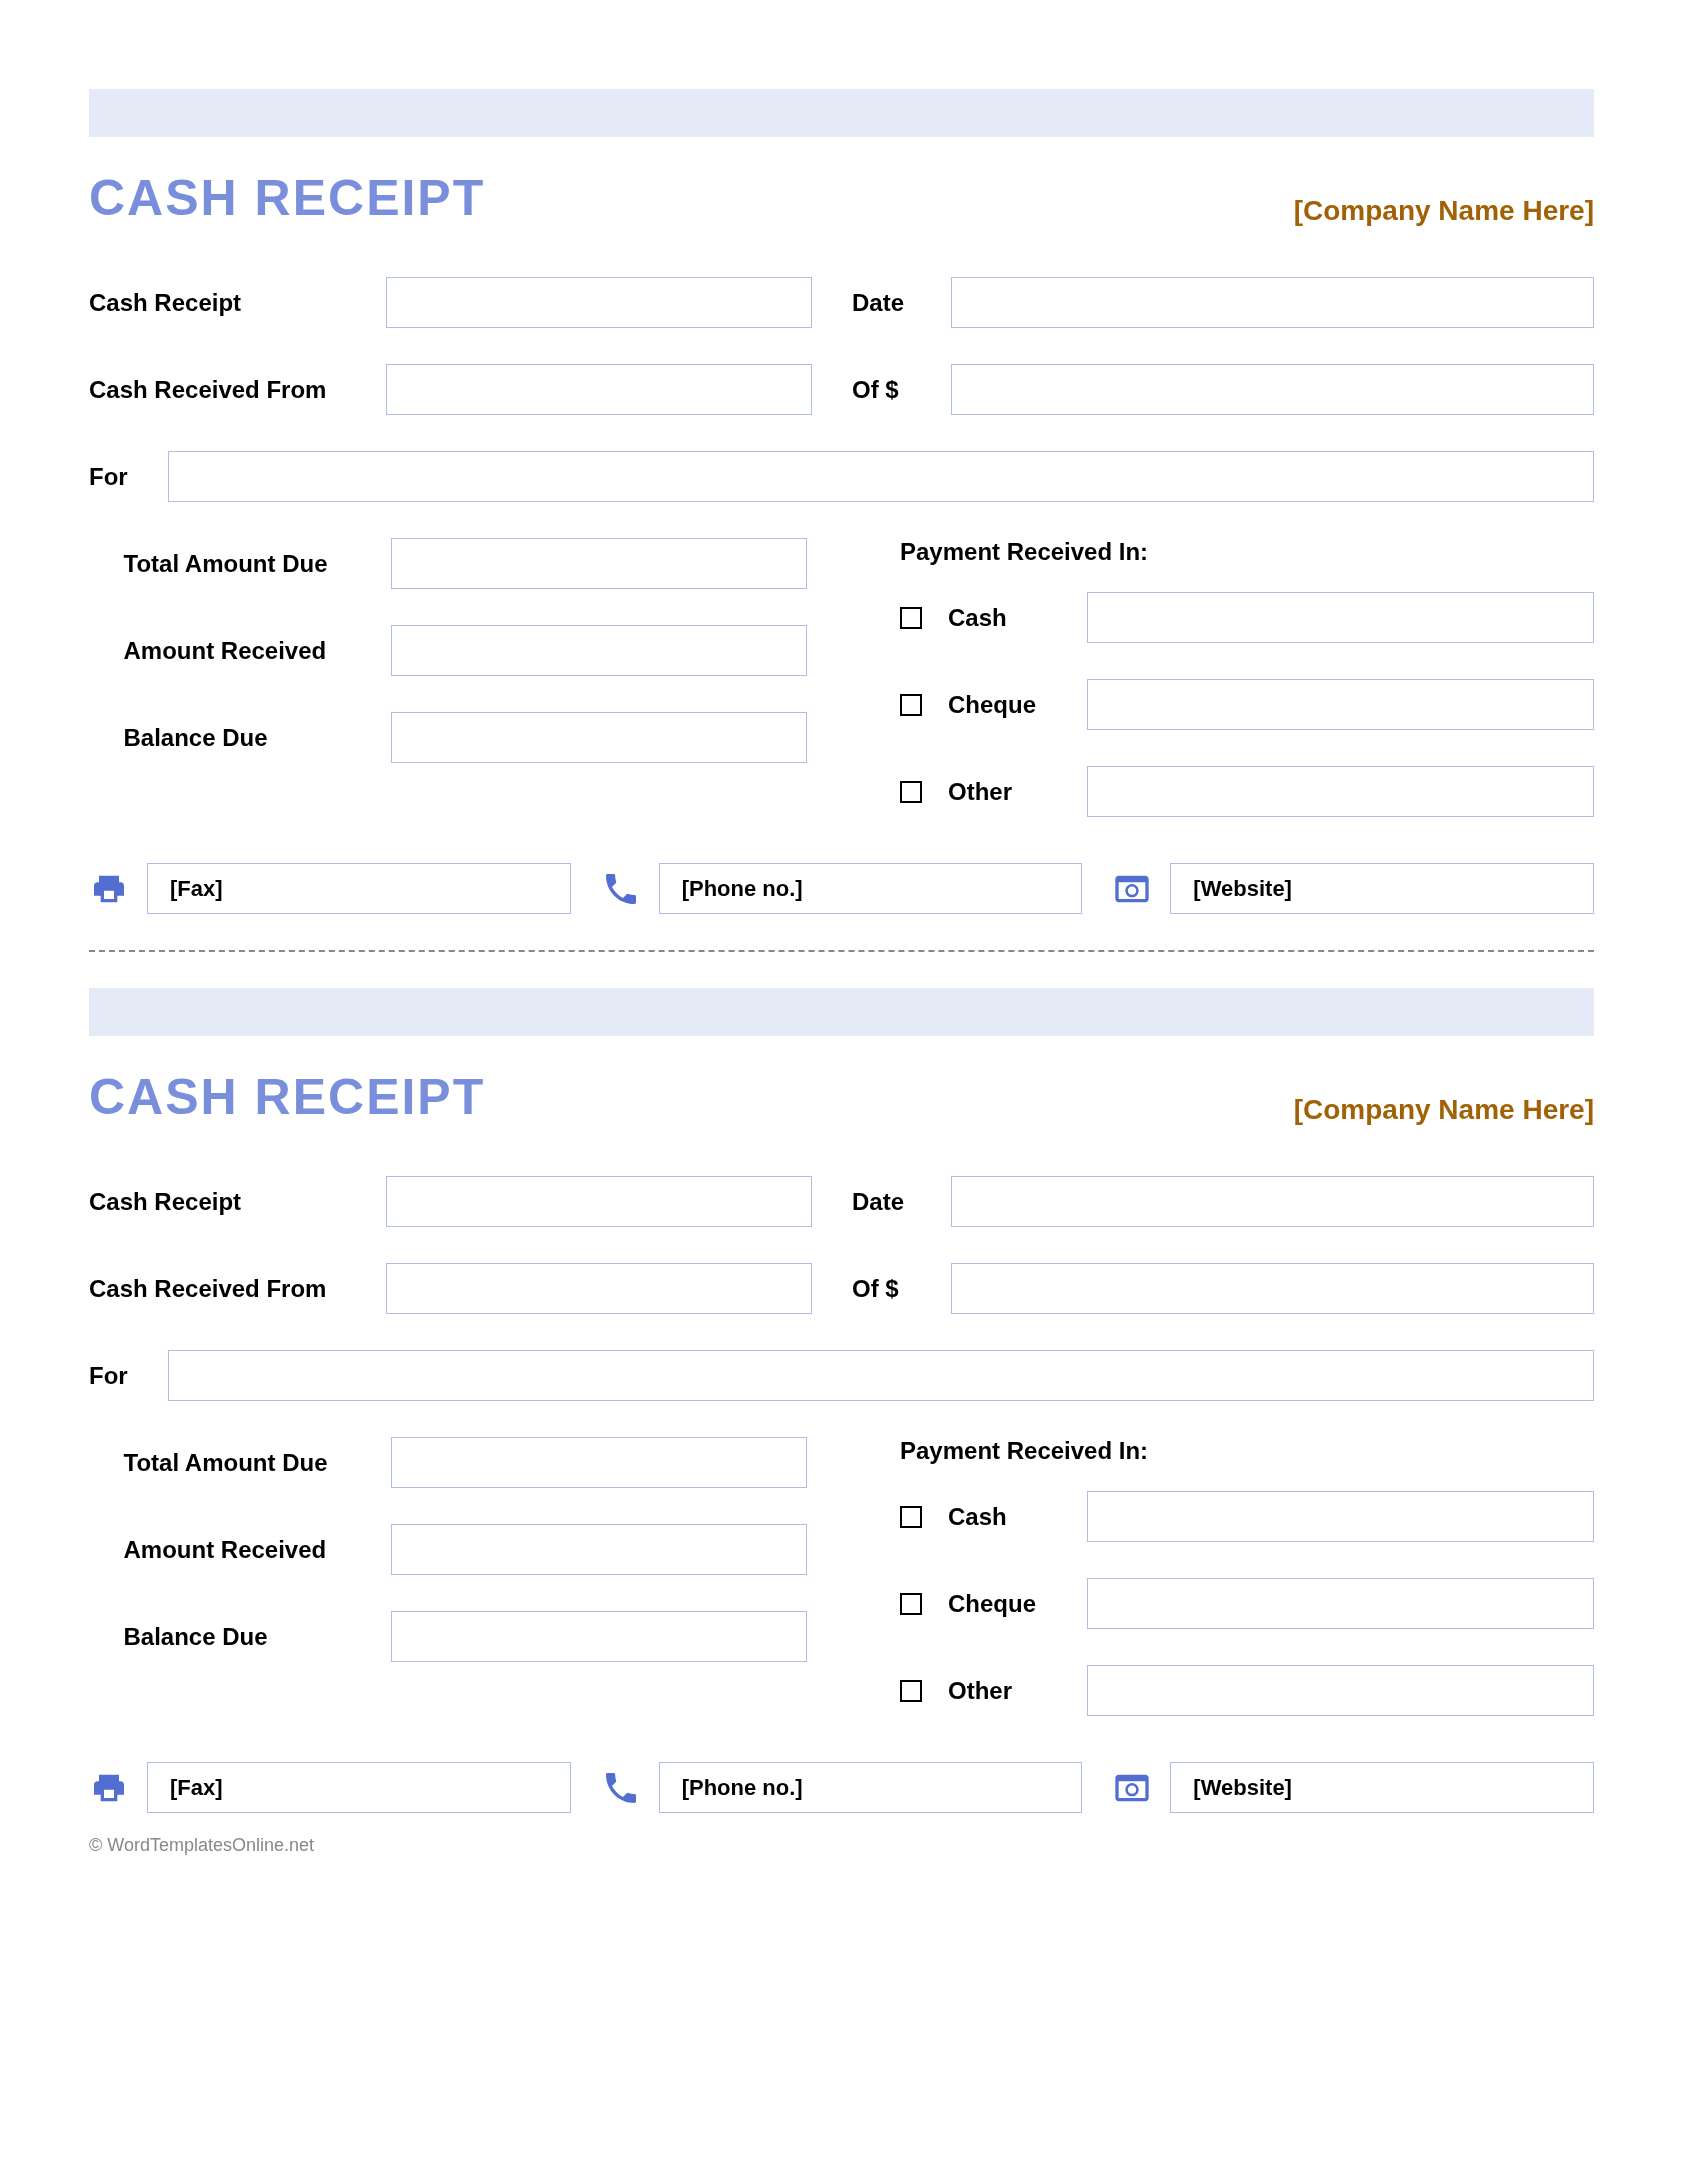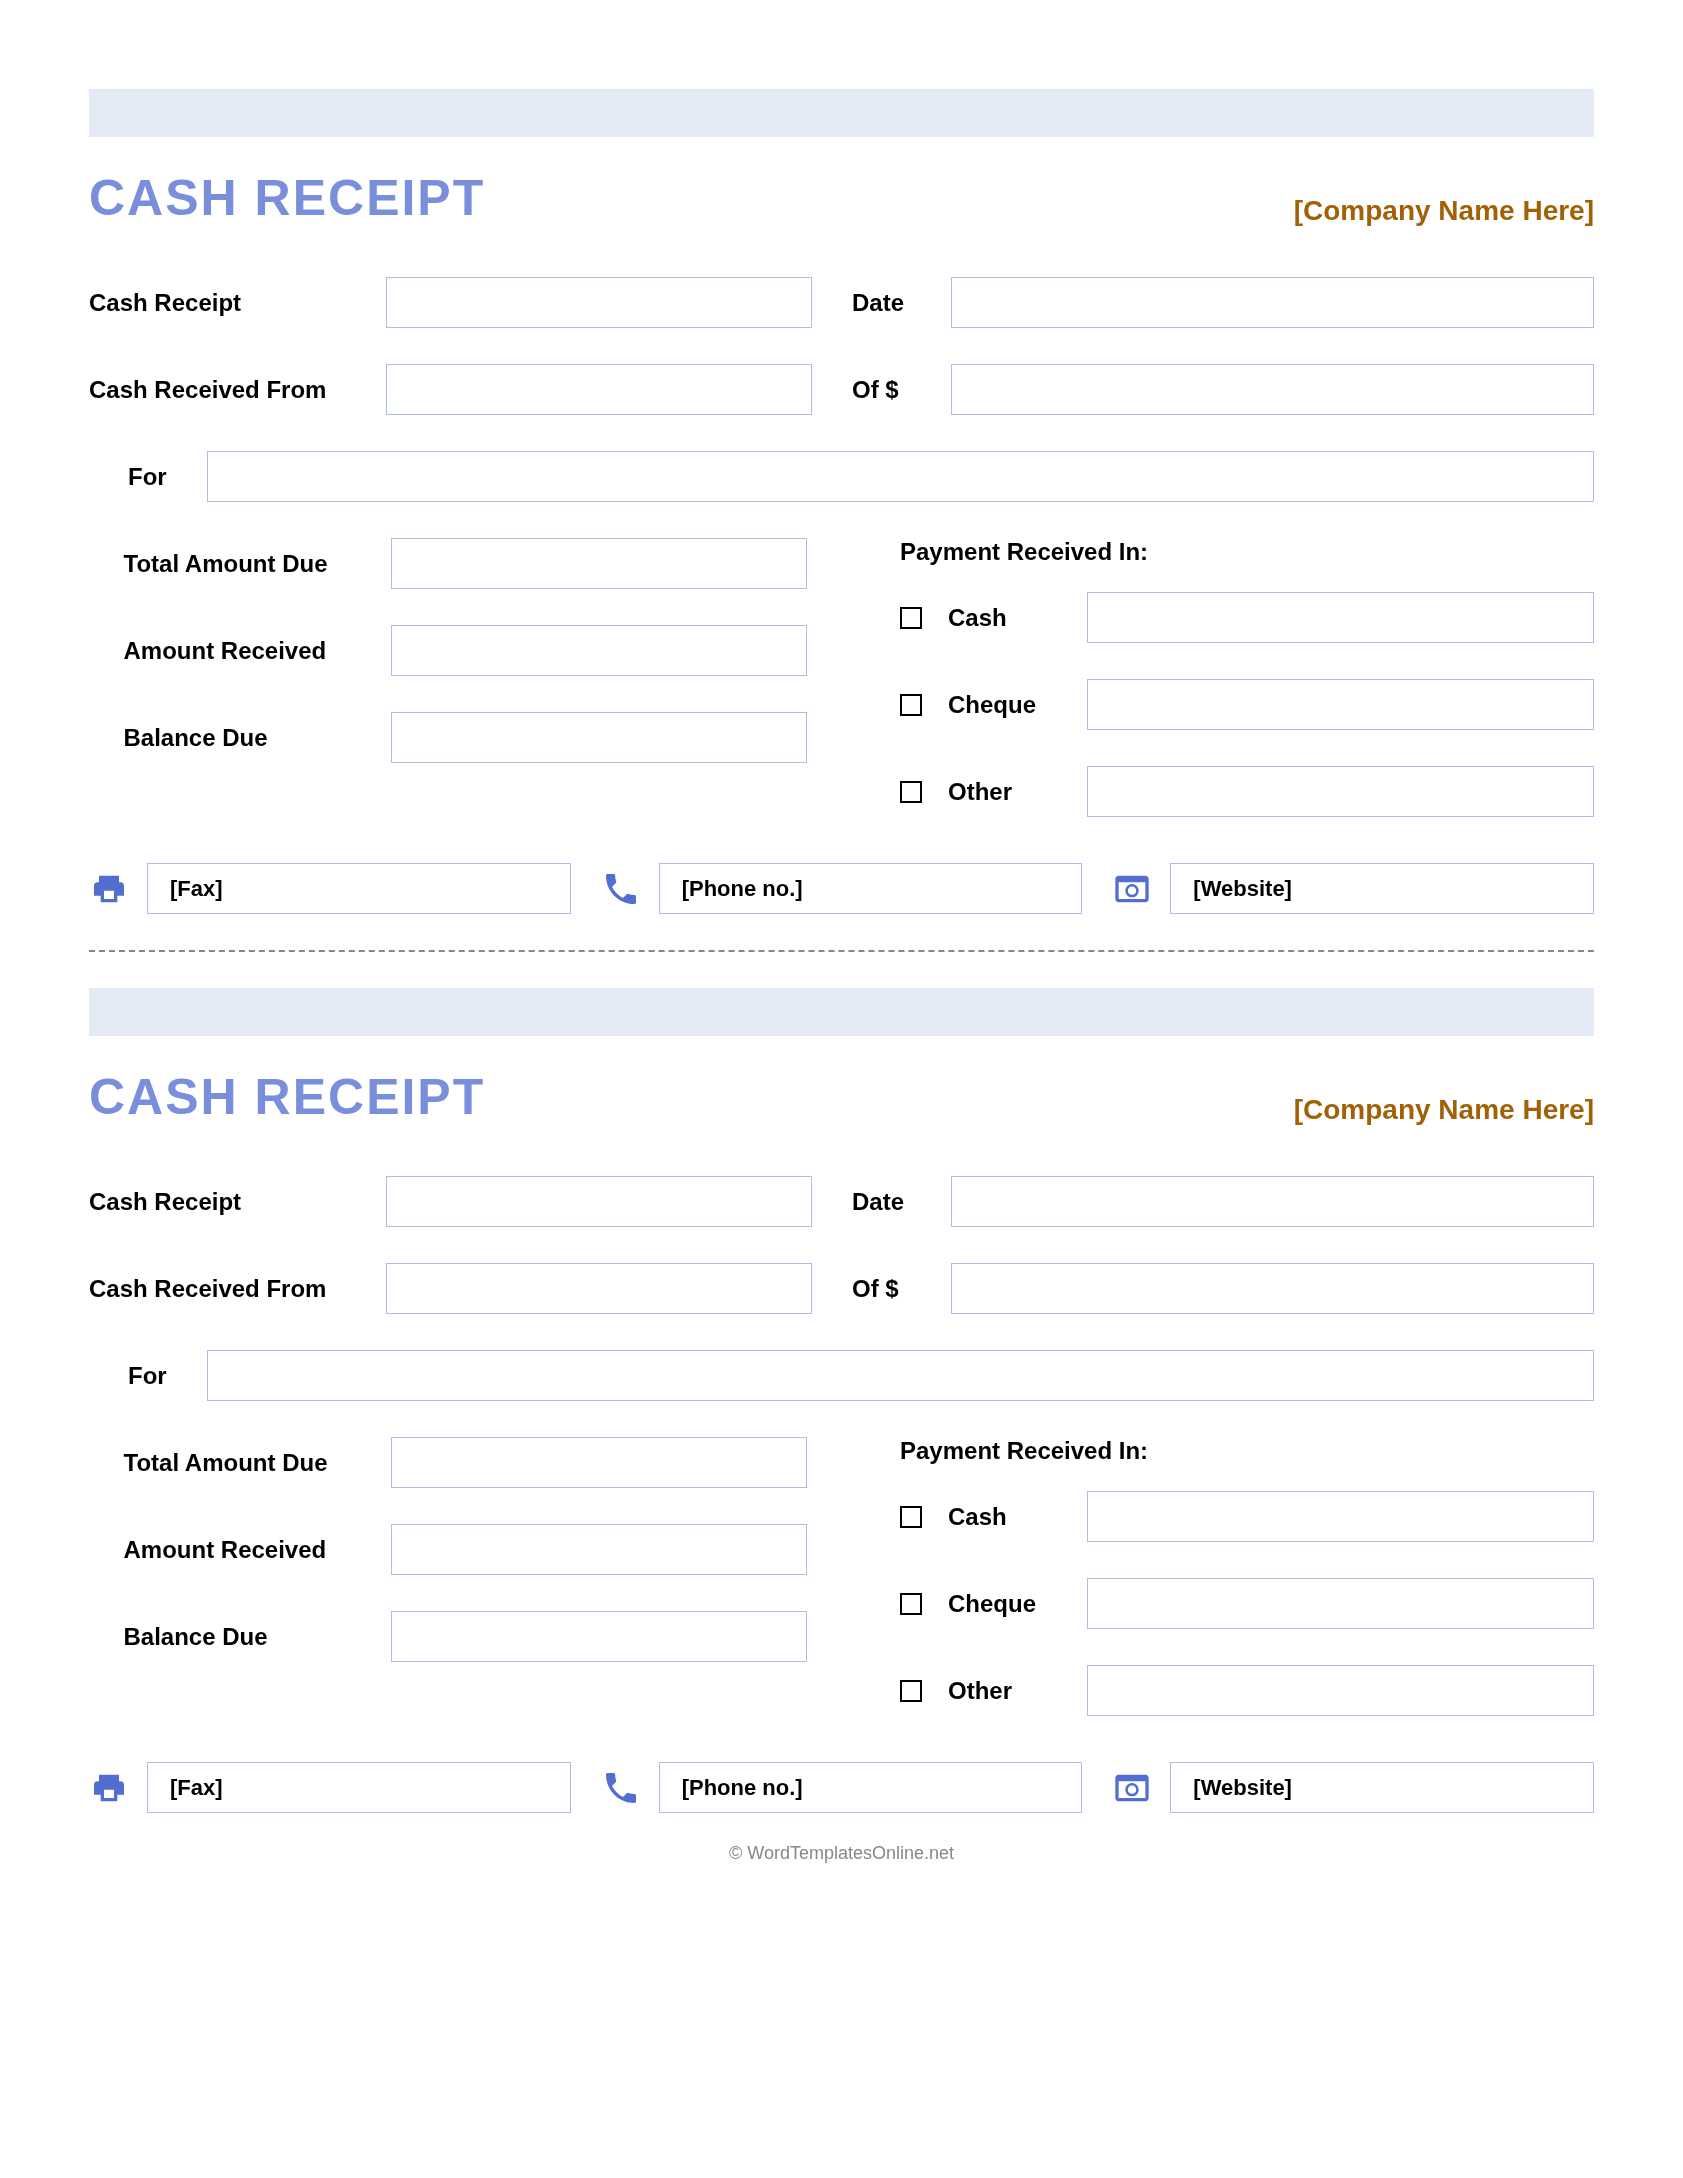--- a/index.html
+++ b/index.html
@@ -40,21 +40,21 @@
     height: 51px;
     background: #fff;
   }
   .row-top   { gap:0; }
   .row-top .lbl.left  { width: 297px; }
   .row-top .field.f1  { width: 426px; margin-right: 40px;}
   .row-top .lbl.mid   { width: 99px; }
   .row-top .field.f2  { flex:1; }
 
   .row-for { gap: 20px; }
-  .row-for .lbl { width: 59px; margin-left: 39px; }
+  .row-for .lbl { width: 59px; }
   .row-for .field { flex:1; }
 
   .mid-block { display:flex; margin-top: 20px; }
   .left-col  { width: 752px; }
   .right-col { flex:1; padding-left: 59px; }
   .amt-row { display:flex; align-items:center; margin-bottom: 36px; justify-content: center; }
   .amt-row .lbl { width: 267px; }
   .amt-row .field { width: 416px; }
 
   .pay-title { font-size:24px; font-weight:700; margin-bottom: 26px; }
@@ -69,21 +69,21 @@
   .contact-row { display:flex; gap: 30px; align-items:center; margin-top: 10px; }
   .contact-item { display:flex; align-items:center; gap: 18px; flex:1; }
   .contact-item svg { width: 40px; height: 40px; fill:#516ed0; flex-shrink:0;}
   .contact-item .field { flex:1; padding-left: 22px; display:flex; align-items:center; font-size:22px; font-weight:700; }
 
   .divider {
     border: none;
     border-top: 2px dashed #888;
     margin: 36px 0 36px 0;
   }
-  .footer { font-size: 18px; color: #888; margin-top: 30px; text-align: center;}
+  .footer { font-size: 18px; color: #888; margin-top: 22px;}
 </style>
 </head>
 <body>
 
 <div class="top-bar"></div>
 <div class="header-row">
   <div class="title">CASH RECEIPT</div>
   <div class="company">[Company Name Here]</div>
 </div>
 

